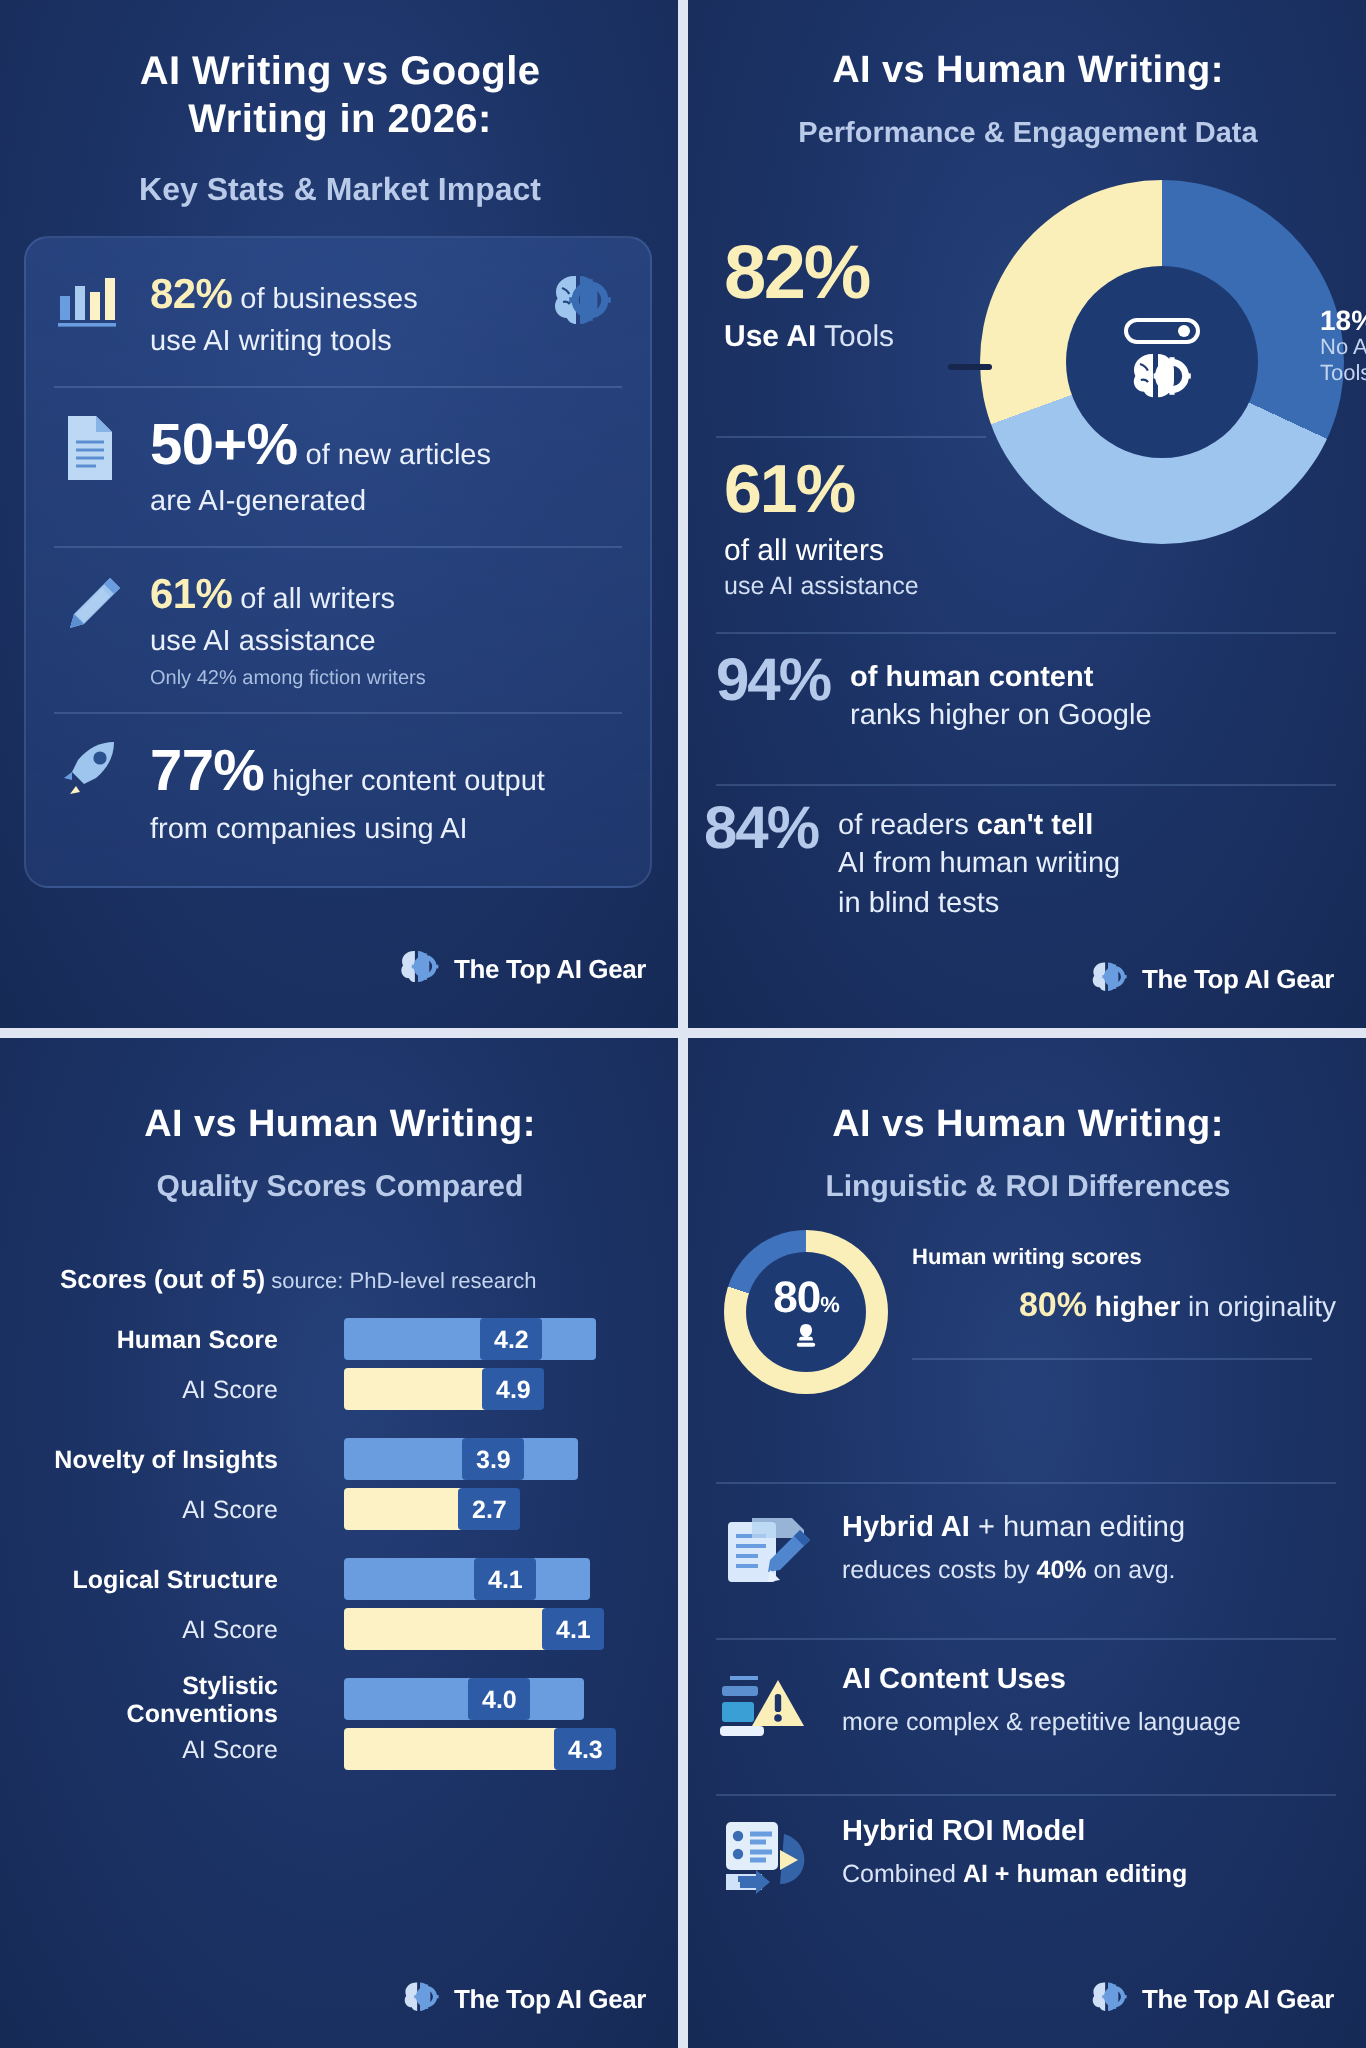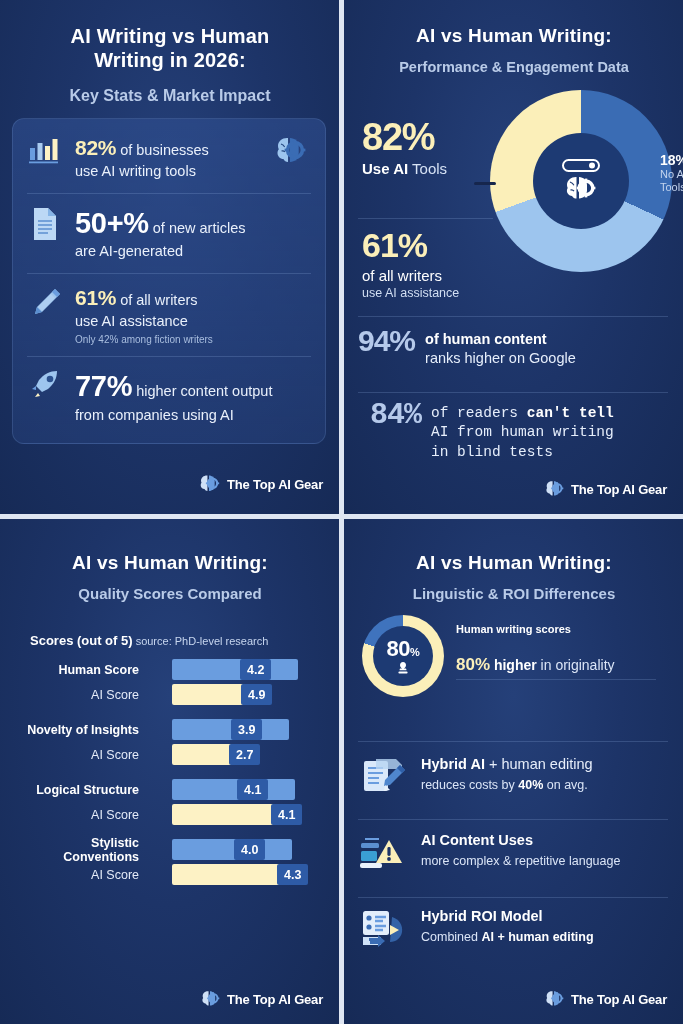--- a/index.html
+++ b/index.html
@@ -124,21 +124,21 @@
   .br-p b { color: #ffffff; }
   .y { color: #fbefb9; }
 </style>
 </head>
 <body>
 
 <div class="page">
 
   <div class="quad q-tl">
     <div class="title" style="position:absolute;left:20px;top:24px;width:300px;font-size:20px;">
-      <div>AI Writing vs Human</div>
+      <div>AI Writing vs Google</div>
       <div>Writing in 2026:</div>
     </div>
     <div class="subtitle" style="position:absolute;left:20px;top:86px;width:300px;font-size:16px;">Key Stats &amp; Market Impact</div>
 
     <div class="card">
 
       <div class="stat-row">
         <div class="stat-ico">
           <svg width="34" height="30" viewBox="0 0 34 30">
             <rect x="2" y="12" width="5" height="12" fill="#6a9ddf"></rect>
@@ -286,21 +286,21 @@
     <div class="tr-row" style="left:14px;top:326px;width:312px;">
       <div class="pctw">94%</div>
       <div class="txt">
         <div><b>of human content</b></div>
         <div>ranks higher on Google</div>
       </div>
     </div>
 
     <div class="hr-soft" style="left:14px;top:392px;width:310px;"></div>
 
-    <div class="tr-row" style="left:26px;top:400px;width:312px;font-family:Liberation Mono, monospace;">
+    <div class="tr-row" style="left:8px;top:400px;width:312px;">
       <div class="pctw">84%</div>
       <div class="txt">
         <div><span>of readers </span><b>can't tell</b></div>
         <div>AI from human writing</div>
         <div>in blind tests</div>
       </div>
     </div>
 
     <div class="logo" style="right:16px;bottom:14px;">
       <svg width="24" height="22" viewBox="0 0 36 34">
@@ -411,21 +411,21 @@
         <div class="v"><span>80</span><small>%</small></div>
         <svg width="16" height="14" viewBox="0 0 16 14">
           <path d="M8 1c2 0 3 1.4 3 3.2 0 1.6-1.1 2.8-2.2 3.2h1.6c.6 0 1 .5 1 1v.8H4.6v-.8c0-.5.4-1 1-1h1.6C6.1 7 5 5.8 5 4.2 5 2.4 6 1 8 1z" fill="#ffffff"></path>
           <rect x="3.4" y="10.4" width="9.2" height="2" rx="1" fill="#ffffff"></rect>
         </svg>
       </div>
     </div>
 
     <div style="position:absolute;left:112px;top:104px;width:212px;">
       <div style="color:#ffffff;font-weight:bold;font-size:11px;">Human writing scores</div>
-      <div style="margin-top:20px;color:#dbe5f7;font-size:14px;">
+      <div style="margin-top:8px;color:#dbe5f7;font-size:14px;text-align:right;">
         <span class="y" style="font-weight:bold;font-size:17px;">80%</span><b style="color:#ffffff;"> higher</b><span> in originality</span>
       </div>
       <div class="hr-soft" style="left:0;top:56px;width:200px;"></div>
     </div>
 
     <div class="hr-soft" style="left:14px;top:222px;width:310px;"></div>
 
     <div class="br-row" style="top:236px;">
       <div class="br-ico">
         <svg width="48" height="44" viewBox="0 0 48 44">

